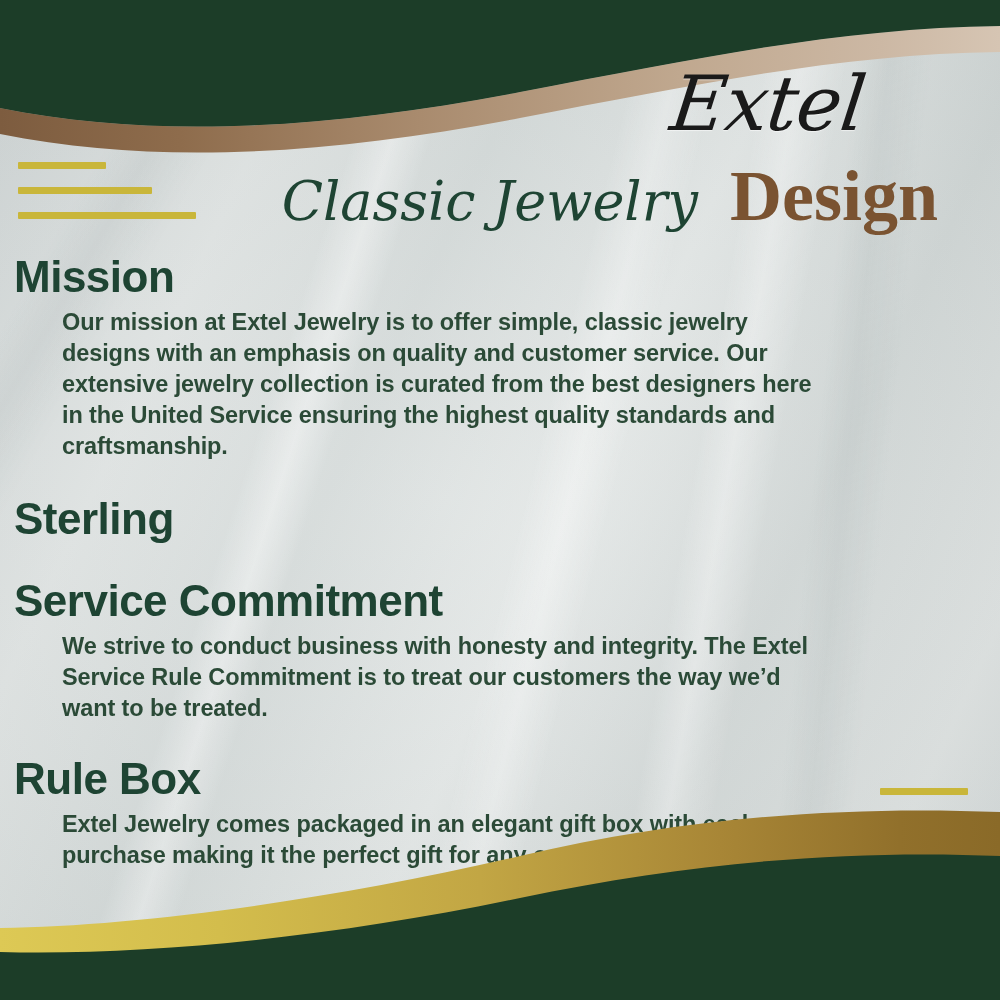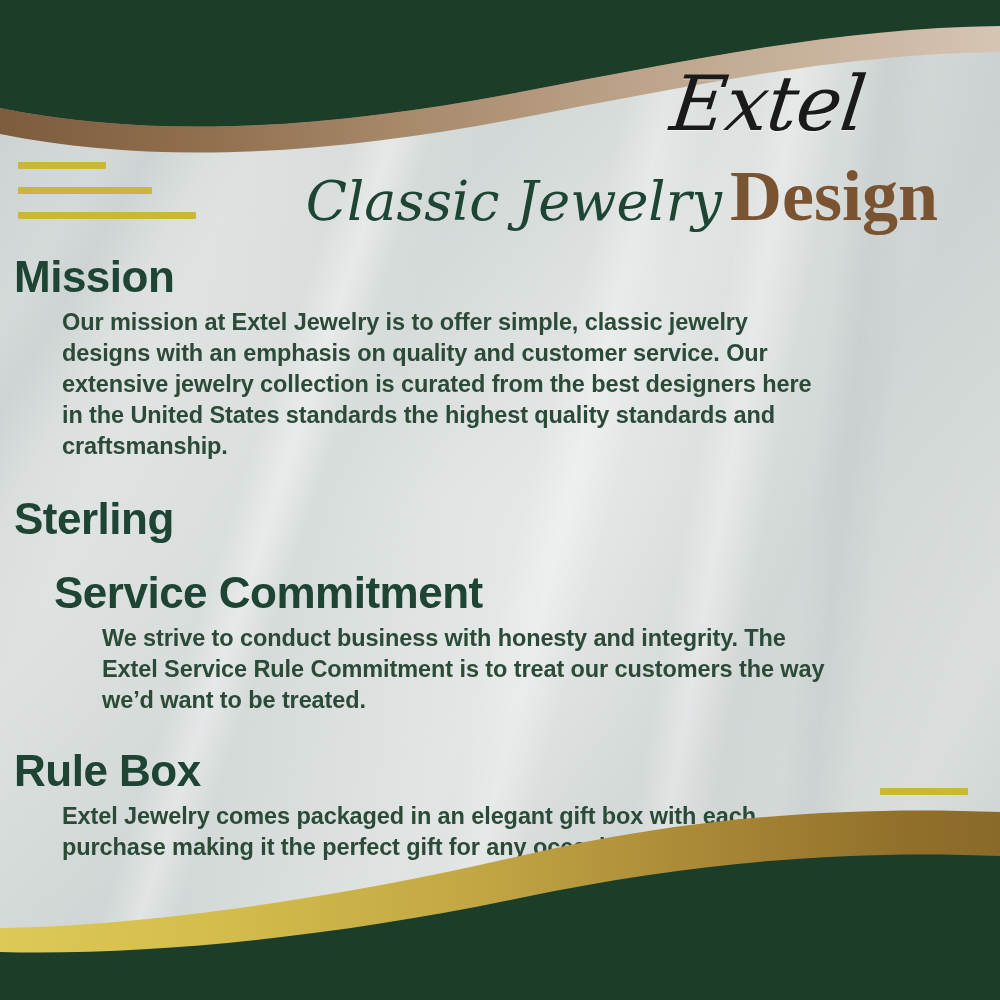--- a/index.html
+++ b/index.html
@@ -93,21 +93,21 @@
     color: #1e4433;
     letter-spacing: 0px;
   }
   .title-design {
     font-family: "Liberation Serif", serif;
     font-style: normal;
     font-weight: 700;
     font-size: 72px;
     line-height: 1;
     color: #7a5331;
-    margin-left: 8px;
+    margin-left: 32px;
     letter-spacing: 0px;
   }
 
   
   .rules {
     position: absolute;
     display: flex;
     flex-direction: column;
   }
   .rules-tl { left: 18px; top: 162px; align-items: flex-start; }
@@ -155,21 +155,21 @@
     padding-right: 30px;
     max-width: 925px;
   }
   #sec-mission   .section-body { max-width: 915px; }
   #sec-materials .section-body { max-width: 905px; }
   #sec-service   .section-body { max-width: 890px; }
   #sec-giftbox   .section-body { max-width: 710px; }
 
   #sec-mission   { margin-top: 0px; }
   #sec-materials { margin-top: 32px; }
-  #sec-service   { margin-top: 24px; padding-left: 40px; }
+  #sec-service   { margin-top: 32px; }
   #sec-giftbox   { margin-top: 30px; }
 </style>
 </head>
 <body>
 
 <div id="poster">
 
   <div class="bg-base"></div>
   <div class="bg-streaks"></div>
   <div class="bg-vignette"></div>
@@ -202,21 +202,21 @@
   <div class="rules rules-tl">
     <div class="gold-rule"></div>
     <div class="gold-rule"></div>
     <div class="gold-rule"></div>
   </div>
 
   <div class="content">
 
     <div class="section" id="sec-mission">
       <h2 class="section-heading">Mission</h2>
-      <p class="section-body">Our mission at Extel Jewelry is to offer simple, classic jewelry designs with an emphasis on quality and customer service. Our extensive jewelry collection is curated from the best designers here in the United States standards the highest quality standards and craftsmanship.</p>
+      <p class="section-body">Our mission at Extel Jewelry is to offer simple, classic jewelry designs with an emphasis on quality and customer service. Our extensive jewelry collection is curated from the best designers here in the United Service ensuring the highest quality standards and craftsmanship.</p>
     </div>
 
     <div class="section" id="sec-materials">
       <h2 class="section-heading">Sterling</h2>
     </div>
 
     <div class="section" id="sec-service">
       <h2 class="section-heading">Service Commitment</h2>
       <p class="section-body">We strive to conduct business with honesty and integrity. The Extel Service Rule Commitment is to treat our customers the way we’d want to be treated.</p>
     </div>

